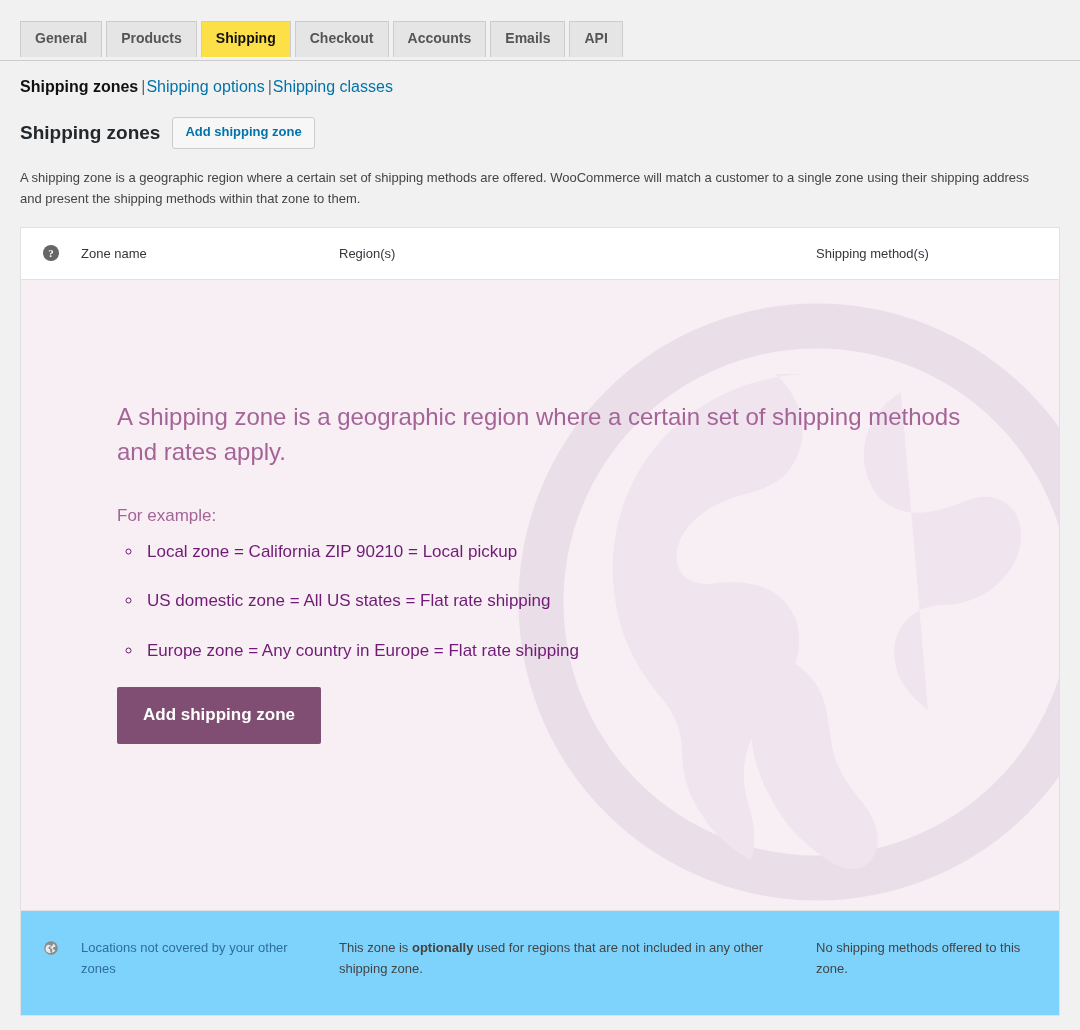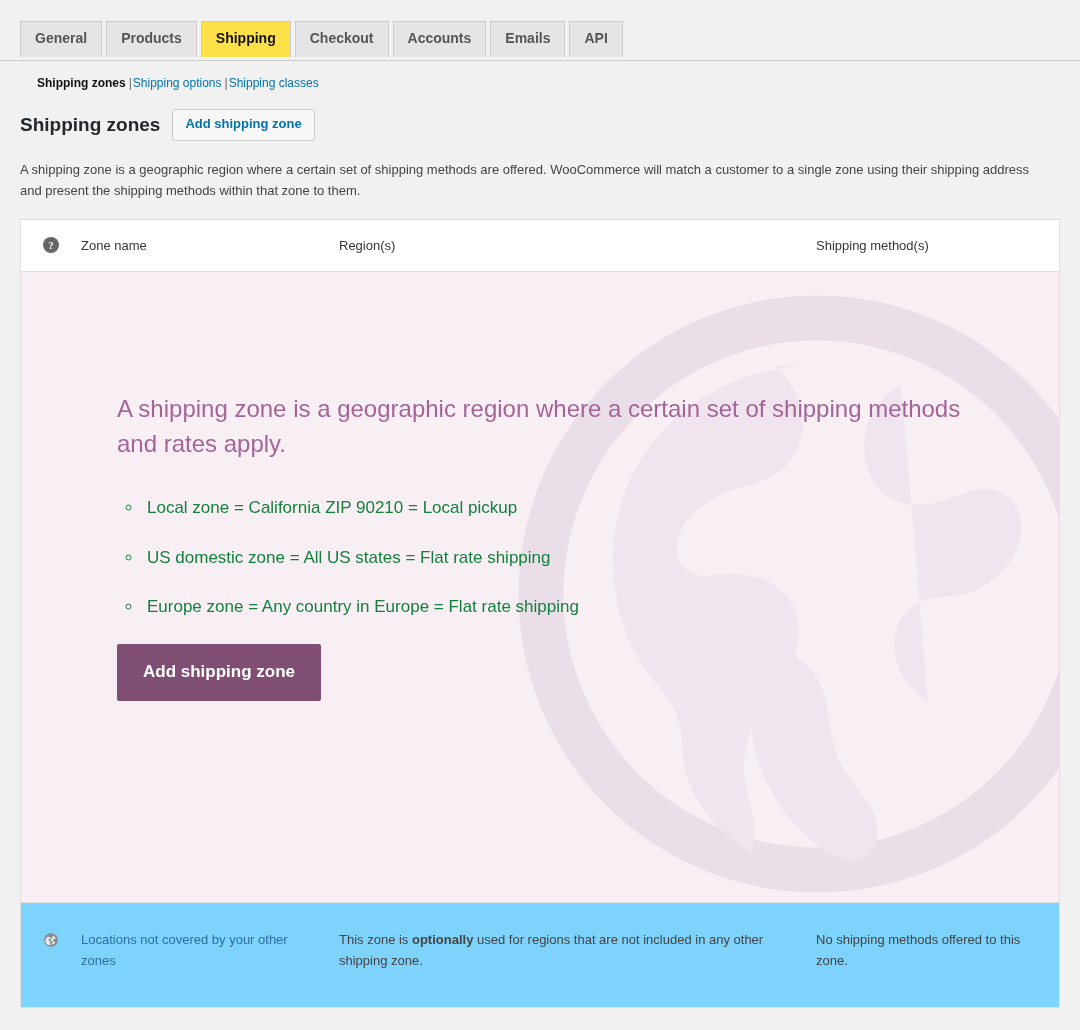--- a/index.html
+++ b/index.html
@@ -46,24 +46,24 @@
   .nav-tab.active {
     background: #fde047;
     border-bottom: 1px solid #f8f8f8;
     color: #111;
     font-weight: 700;
     text-align: right;
   }
 
   
   .subsubsub {
-    margin: 10px 0 0 37px;
+    margin: 10px 0 0 20px;
     padding: 0;
     list-style: none;
-    font-size: 12px;
+    font-size: 16px;
     color: #666;
     line-height: 2;
   }
   .subsubsub li {
     display: inline-block;
     margin: 0;
     padding: 0;
     white-space: nowrap;
   }
   .subsubsub a {
@@ -197,21 +197,21 @@
     line-height: 1.5;
   }
   .blank-list {
     margin: 10px 0 18px 0;
     padding-left: 26px;
     list-style: circle;
     color: #a46497;
   }
   .blank-list li {
     font-size: 17px;
-    color: #15803d;
+    color: #701a75;
     line-height: 1.5;
     margin: 0 0 24px 0;
     padding-left: 4px;
   }
   .blank-outro {
     margin: 8px 0 22px 0;
     font-size: 17px;
     color: #a46497;
     line-height: 1.5;
   }
@@ -292,20 +292,21 @@
 
     <svg class="globe-watermark" viewBox="0 0 200 200" aria-hidden="true">
       <circle cx="100" cy="100" r="92" fill="none" stroke="#eadfe8" stroke-width="15"></circle>
       <path fill="#f0e5ee" d="M96 24c-22 1-42 12-54 30-9 14-12 31-9 47 2 12 8 23 16 32 4 5 6 11 6 17 0 7 2 14 6 20 4 7 10 12 17 16 2-6 1-13-1-19-2-7-2-14 1-21 3-8 9-14 13-21 3-6 4-13 2-19-2-5-6-9-11-11-6-2-12-2-18-1-4 0-8-1-10-5-2-5 0-10 3-14 5-6 12-9 19-11 5-1 10-3 14-7 4-5 6-11 5-17-1-6-4-12-9-16z"></path>
       <path fill="#f0e5ee" d="M128 30c-5 3-9 8-11 13-2 6-2 12 1 18 2 5 7 8 12 9 6 1 12-1 18-3 4-2 9-3 13-1 5 2 7 7 7 12 0 7-4 13-9 17-5 4-11 6-17 6-5 0-10 2-13 6-4 5-4 11-2 17 2 5 6 9 10 12z"></path>
       <path fill="#f0e5ee" d="M84 122c-4 6-6 13-6 20 0 9 3 17 7 24 4 8 10 14 17 19 3 2 6 4 10 4 4 0 7-3 8-7 1-5-1-10-4-14-4-5-8-10-10-16-2-7-2-14-4-20-2-6-7-11-13-13-2-1-4 0-5 3z"></path>
     </svg>
 
     <div class="blank-inner">
       <div class="blank-title">A shipping zone is a geographic region where a certain set of shipping methods and rates apply.</div>
+      <div class="blank-sub">For example:</div>
       <ul class="blank-list">
         <li>Local zone = California ZIP 90210 = Local pickup</li>
         <li>US domestic zone = All US states = Flat rate shipping</li>
         <li>Europe zone = Any country in Europe = Flat rate shipping</li>
       </ul>
       <button class="btn-add-zone">Add shipping zone</button>
     </div>
   </div>
 
   <div class="zones-row-worldwide">

